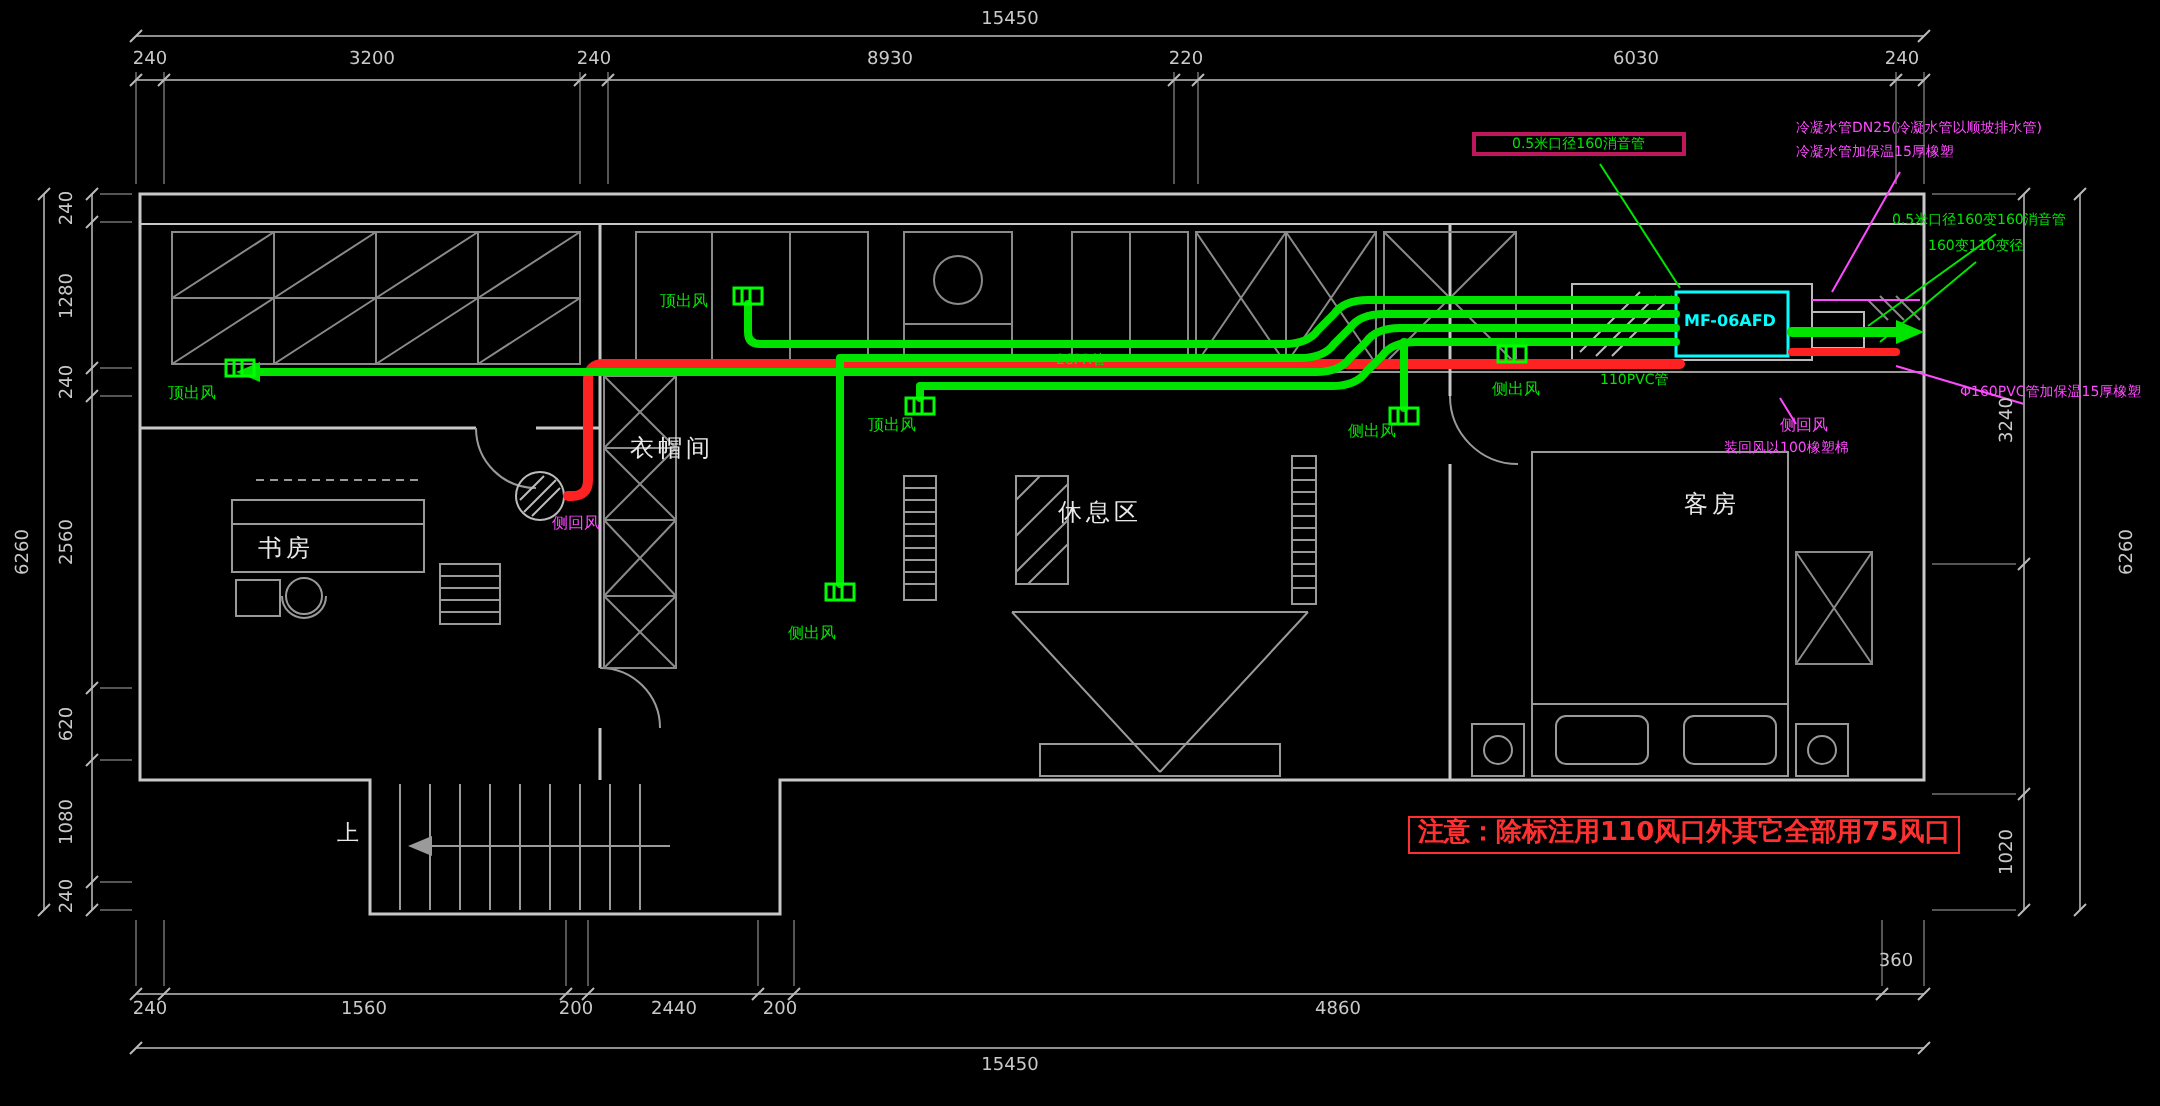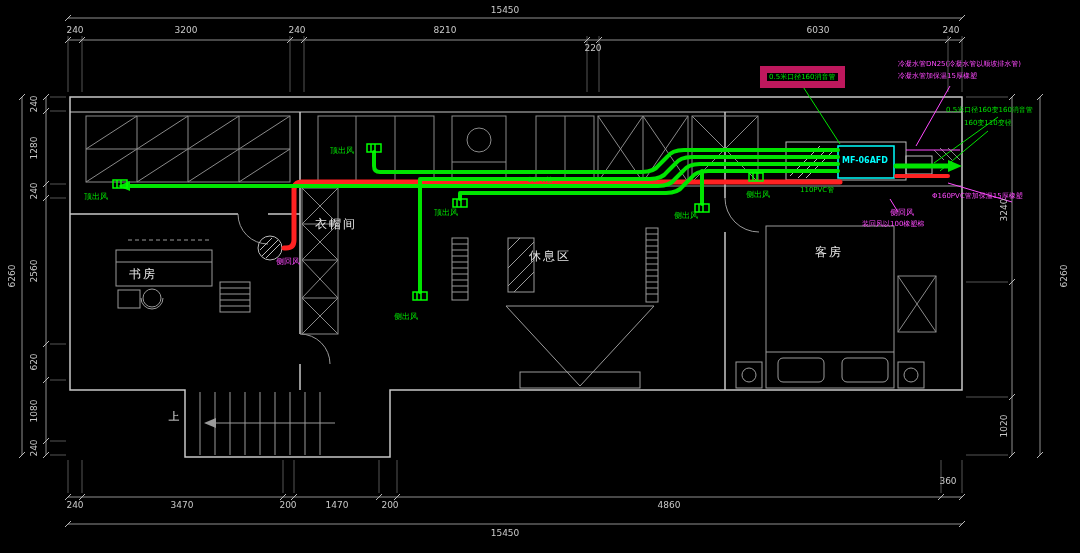--- a/index.html
+++ b/index.html
@@ -7,21 +7,21 @@
           font-family:"DejaVu Sans",sans-serif;}
   #plan-svg{position:absolute;left:0;top:0;}
   .lbl{position:absolute;white-space:nowrap;line-height:1.15;}
   .dim{color:#c9c9c9;font-size:9px;transform:translateX(-50%);}
   .dimv{color:#c9c9c9;font-size:9px;transform:translate(-50%,-50%) rotate(-90deg);}
   .room{color:#e9e9e9;font-size:12px;letter-spacing:2px;transform:translateX(-50%);}
   .g{color:#00e400;font-size:8px;}
   .m{color:#ff4aff;font-size:8px;}
   .cy{color:#00ffff;font-size:8px;font-weight:bold;}
   .tiny{font-size:7px;}
-  .boxed{border:7px solid #be185d;padding:0 2px;margin-left:24px;}
+  .boxed{border:2px solid #be185d;padding:0 18px;}
   .wrapped{white-space:normal;width:92px;}
   .note{color:#ff3030;font-size:13px;font-weight:bold;border:1px solid #ff3030;padding:1px 4px;}
 </style>
 </head>
 <body>
 
 <div id="canvas">
 
 <svg id="plan-svg" width="1080" height="553" viewBox="0 0 1080 553">
 
@@ -156,29 +156,29 @@
   <g stroke-width="1" fill="none">
     <path stroke="#00e400" d="M800,82 L840,144 M998,117 L934,163 M988,131 L940,171"></path>
     <path stroke="#ff4aff" d="M950,86 L916,146 M1012,202 L948,183 M898,212 L890,199 M906,150 H960"></path>
   </g>
 </svg>
 
 <span class="lbl dim" style="left:505px;top:5px">15450</span>
 <span class="lbl dim" style="left:75px;top:25px">240</span>
 <span class="lbl dim" style="left:186px;top:25px">3200</span>
 <span class="lbl dim" style="left:297px;top:25px">240</span>
-<span class="lbl dim" style="left:445px;top:25px">8210</span>
-<span class="lbl dim" style="left:593px;top:43px">220</span>
+<span class="lbl dim" style="left:445px;top:25px">8930</span>
+<span class="lbl dim" style="left:593px;top:25px">220</span>
 <span class="lbl dim" style="left:818px;top:25px">6030</span>
 <span class="lbl dim" style="left:951px;top:25px">240</span>
 
 <span class="lbl dim" style="left:75px;top:500px">240</span>
-<span class="lbl dim" style="left:182px;top:500px">3470</span>
+<span class="lbl dim" style="left:182px;top:500px">1560</span>
 <span class="lbl dim" style="left:288px;top:500px">200</span>
-<span class="lbl dim" style="left:337px;top:500px">1470</span>
+<span class="lbl dim" style="left:337px;top:500px">2440</span>
 <span class="lbl dim" style="left:390px;top:500px">200</span>
 <span class="lbl dim" style="left:669px;top:500px">4860</span>
 <span class="lbl dim" style="left:948px;top:476px">360</span>
 <span class="lbl dim" style="left:505px;top:528px">15450</span>
 
 <span class="lbl dimv" style="left:12px;top:276px">6260</span>
 <span class="lbl dimv" style="left:34px;top:104px">240</span>
 <span class="lbl dimv" style="left:34px;top:148px">1280</span>
 <span class="lbl dimv" style="left:34px;top:191px">240</span>
 <span class="lbl dimv" style="left:34px;top:271px">2560</span>
@@ -186,38 +186,39 @@
 <span class="lbl dimv" style="left:34px;top:411px">1080</span>
 <span class="lbl dimv" style="left:34px;top:448px">240</span>
 
 <span class="lbl dimv" style="left:1064px;top:276px">6260</span>
 <span class="lbl dimv" style="left:1004px;top:210px">3240</span>
 <span class="lbl dimv" style="left:1004px;top:426px">1020</span>
 
 <span class="lbl room" style="left:143px;top:268px">书房</span>
 <span class="lbl room" style="left:336px;top:218px">衣帽间</span>
 <span class="lbl room" style="left:550px;top:250px">休息区</span>
-<span class="lbl room" style="left:829px;top:246px">客房</span>
+<span class="lbl room" style="left:856px;top:246px">客房</span>
 <span class="lbl room" style="left:175px;top:411px;font-size:11px">上</span>
 
 <span class="lbl g" style="left:330px;top:146px">顶出风</span>
 <span class="lbl g" style="left:84px;top:192px">顶出风</span>
 <span class="lbl g" style="left:434px;top:208px">顶出风</span>
 <span class="lbl g" style="left:394px;top:312px">侧出风</span>
 <span class="lbl g" style="left:674px;top:211px">侧出风</span>
 <span class="lbl g" style="left:746px;top:190px">侧出风</span>
 <span class="lbl m" style="left:276px;top:257px">侧回风</span>
 <span class="lbl m" style="left:890px;top:208px">侧回风</span>
 <span class="lbl m tiny" style="left:862px;top:220px">装回风以100橡塑棉</span>
 
 <span class="lbl g tiny boxed" style="left:736px;top:66px">0.5米口径160消音管</span>
 <span class="lbl m tiny" style="left:898px;top:60px">冷凝水管DN25(冷凝水管以顺坡排水管)</span>
 <span class="lbl m tiny" style="left:898px;top:72px">冷凝水管加保温15厚橡塑</span>
 <span class="lbl g tiny" style="left:946px;top:106px">0.5米口径160变160消音管</span>
 <span class="lbl g tiny" style="left:964px;top:119px">160变110变径</span>
-<span class="lbl m tiny wrapped" style="left:932px;top:192px">Φ160PVC管加保温15厚橡塑</span>
+<span class="lbl m tiny wrapped" style="left:980px;top:192px">Φ160PVC管加保温15厚橡塑</span>
 <span class="lbl g tiny" style="left:528px;top:176px">28PR管</span>
 <span class="lbl g tiny" style="left:800px;top:186px">110PVC管</span>
 
 <span class="lbl cy" style="left:842px;top:156px">MF-06AFD</span>
 
+<span class="lbl note" style="left:704px;top:408px">注意：除标注用110风口外其它全部用75风口</span>
 
 </div>
 
 </body></html>

